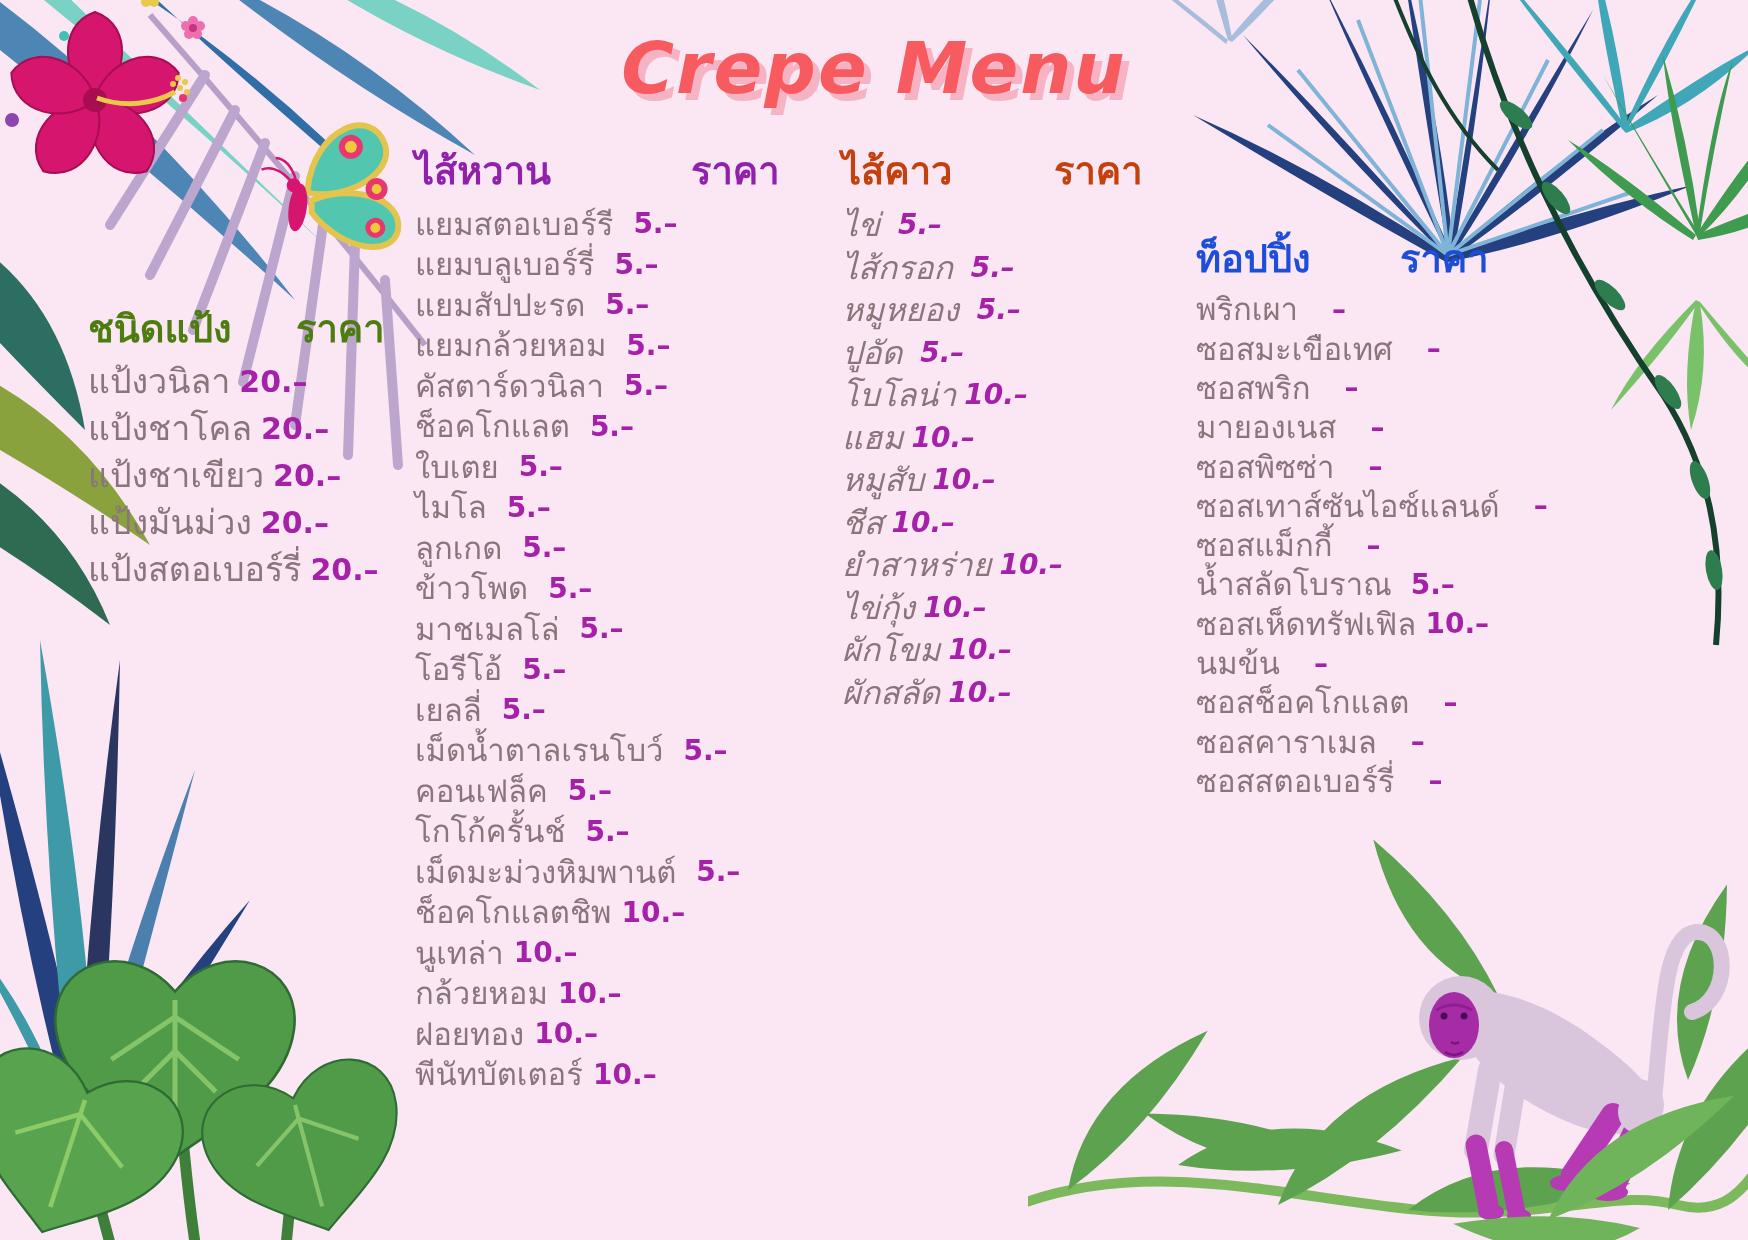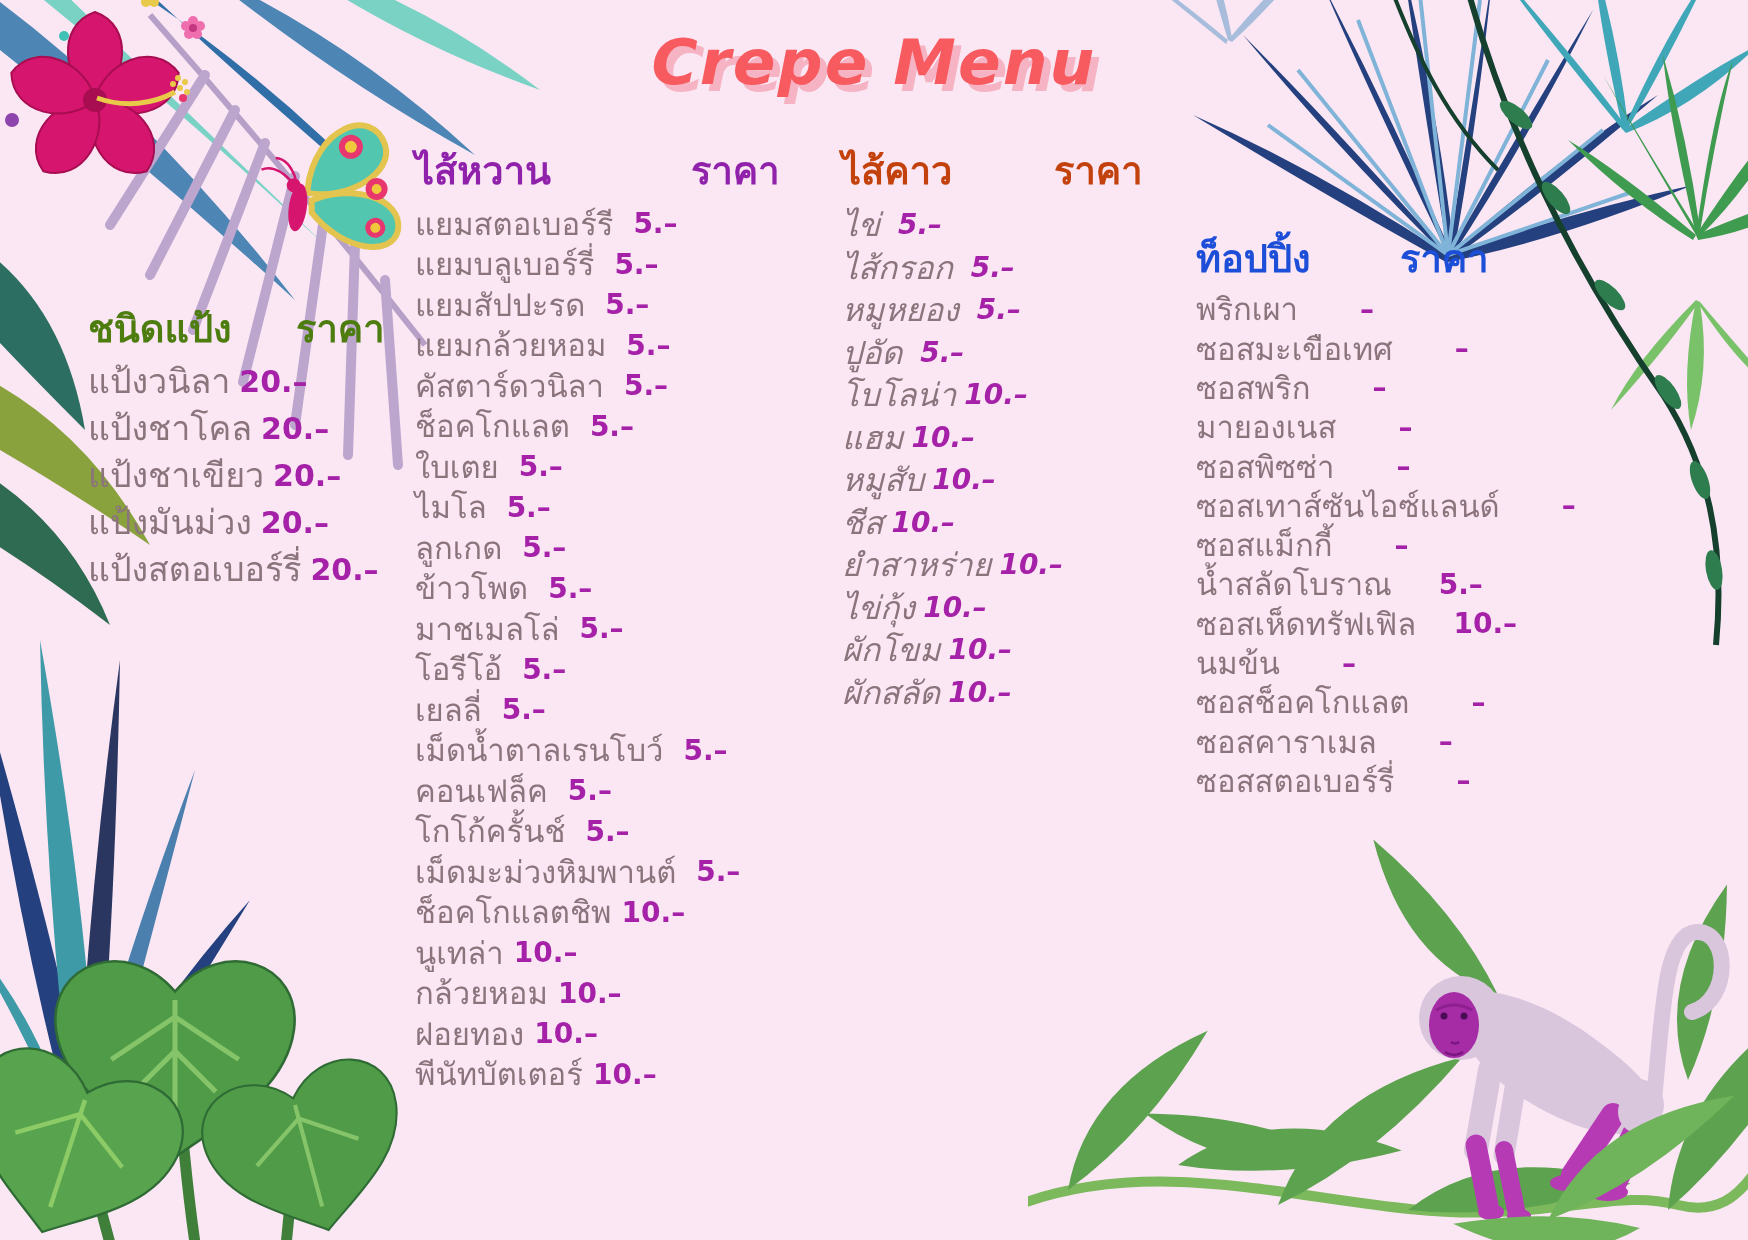--- a/index.html
+++ b/index.html
@@ -7,21 +7,21 @@
     position:relative;width:1748px;height:1240px;overflow:hidden;
     background:#fbe7f4;font-family:"DejaVu Sans",sans-serif;
   }
   .deco{position:absolute;z-index:1;pointer-events:none;}
   .deco.tl{left:0;top:0;}
   .deco.tr{right:0;top:0;}
   .deco.bl{left:0;bottom:0;}
   .deco.br{right:0;bottom:0;}
   .title{
     position:absolute;left:0;right:0;top:26px;margin:0;z-index:2;
-    text-align:center;font-size:63px;font-style:italic;font-weight:800;
+    text-align:center;font-size:72px;font-style:italic;font-weight:800;
     letter-spacing:2px;color:#f75b60;text-shadow:7px 7px 0 #f6b3c3;
   }
   .col{position:absolute;z-index:2;}
   .head{display:flex;justify-content:space-between;align-items:flex-start;
         font-weight:800;font-size:38px;line-height:1.15;}
   .hprice{text-align:center;}
   .row{display:flex;align-items:center;}
   .nm{color:#8b747c;white-space:nowrap;}
   .pr{color:#a521a8;font-weight:700;text-align:center;flex:none;}
 
@@ -43,21 +43,21 @@
   .savory .head{color:#c2410c;}
   .savory .hprice{width:80px;}
   .savory .items{margin-top:10px;}
   .savory .row{height:42.5px;font-size:32px;font-style:italic;}
   .savory .pr{width:80px;font-size:28px;}
 
   .topping{left:1196px;top:238px;width:286px;}
   .topping .head{color:#1d4ed8;}
   .topping .hprice{width:82px;}
   .topping .items{margin-top:8px;}
-  .topping .row{height:39.3px;font-size:31px;gap:28px;}
+  .topping .row{height:39.3px;font-size:31px;}
   .topping .pr{width:82px;font-size:28px;}
 </style>
 </head>
 <body>
 
 <div class="canvas">
 
   <svg class="deco tl" width="560" height="640" viewBox="0 0 560 640">
     <g>
       <path d="M-30,-20 Q140,100 295,300 Q130,150 -45,15 Z" fill="#4d86b4"></path>

